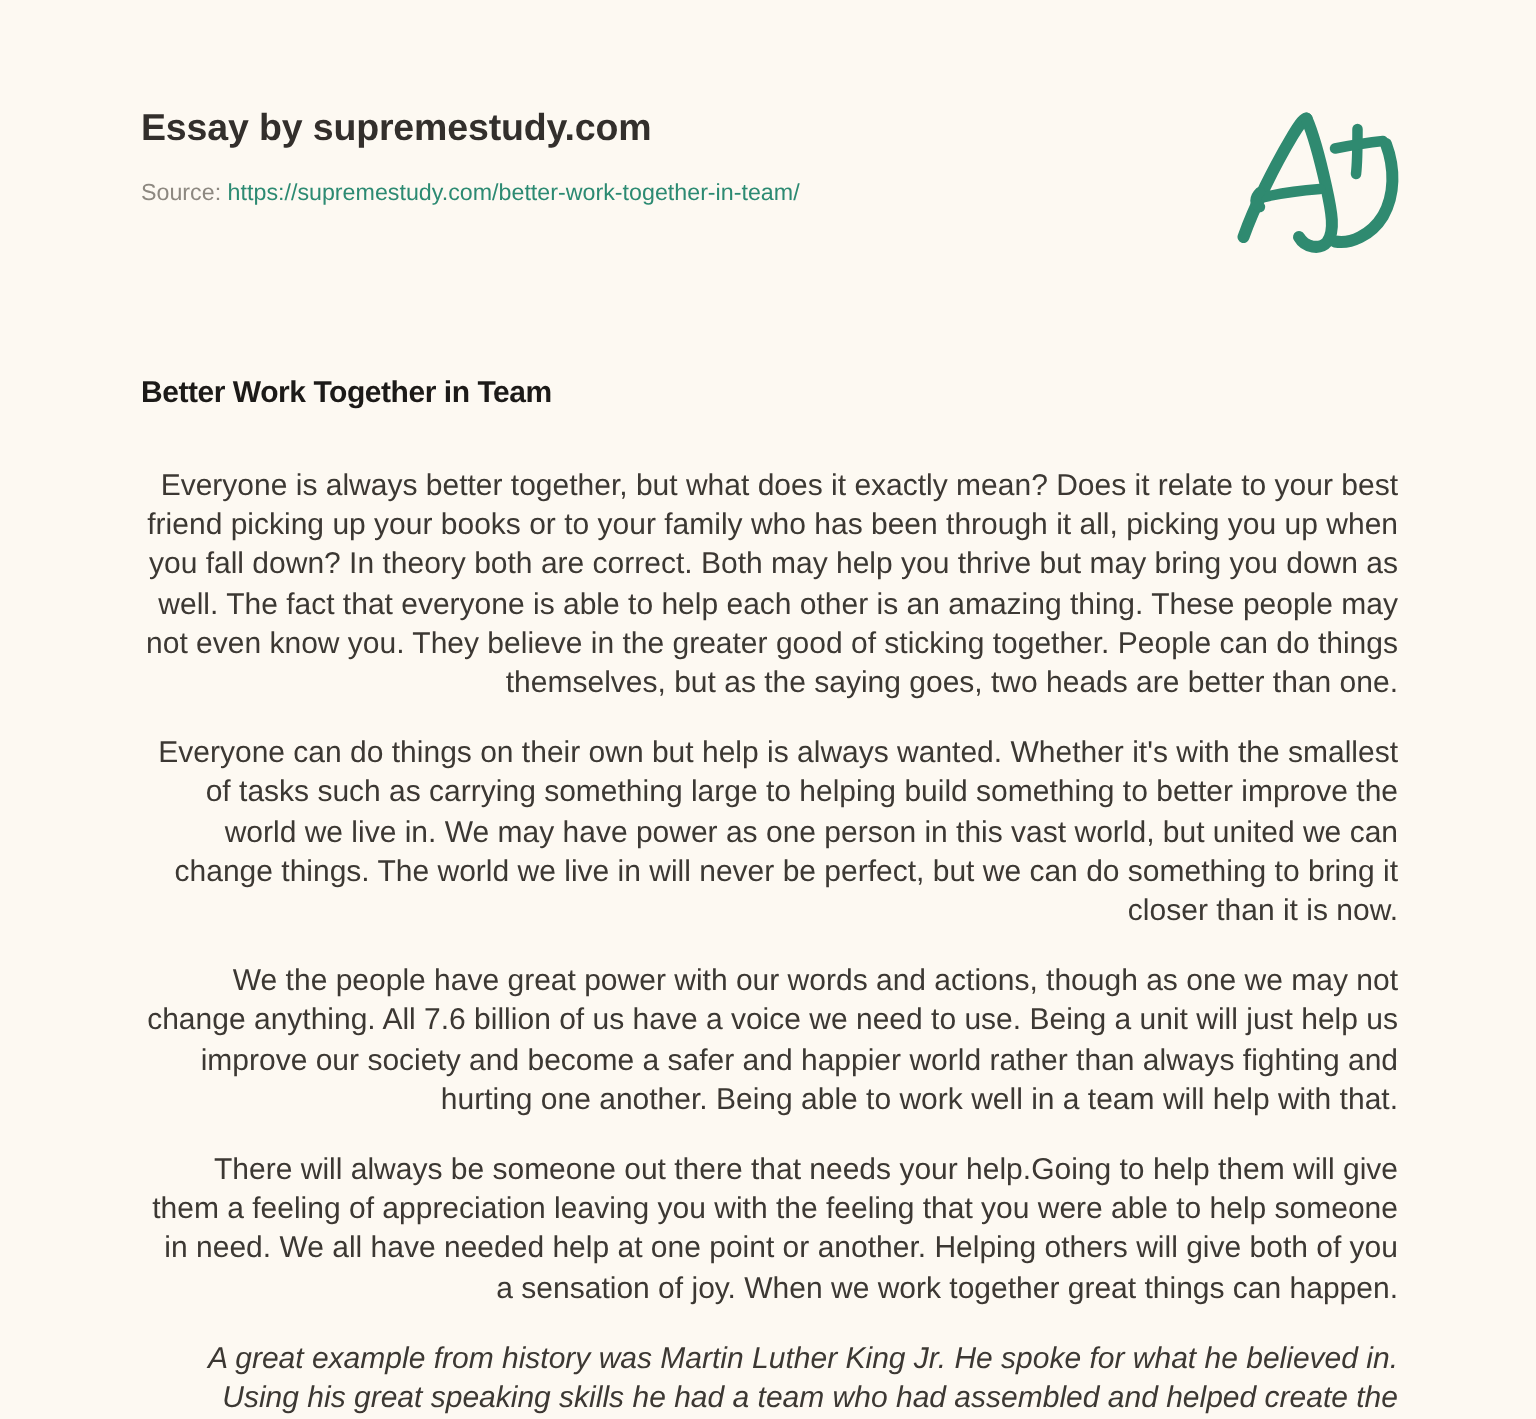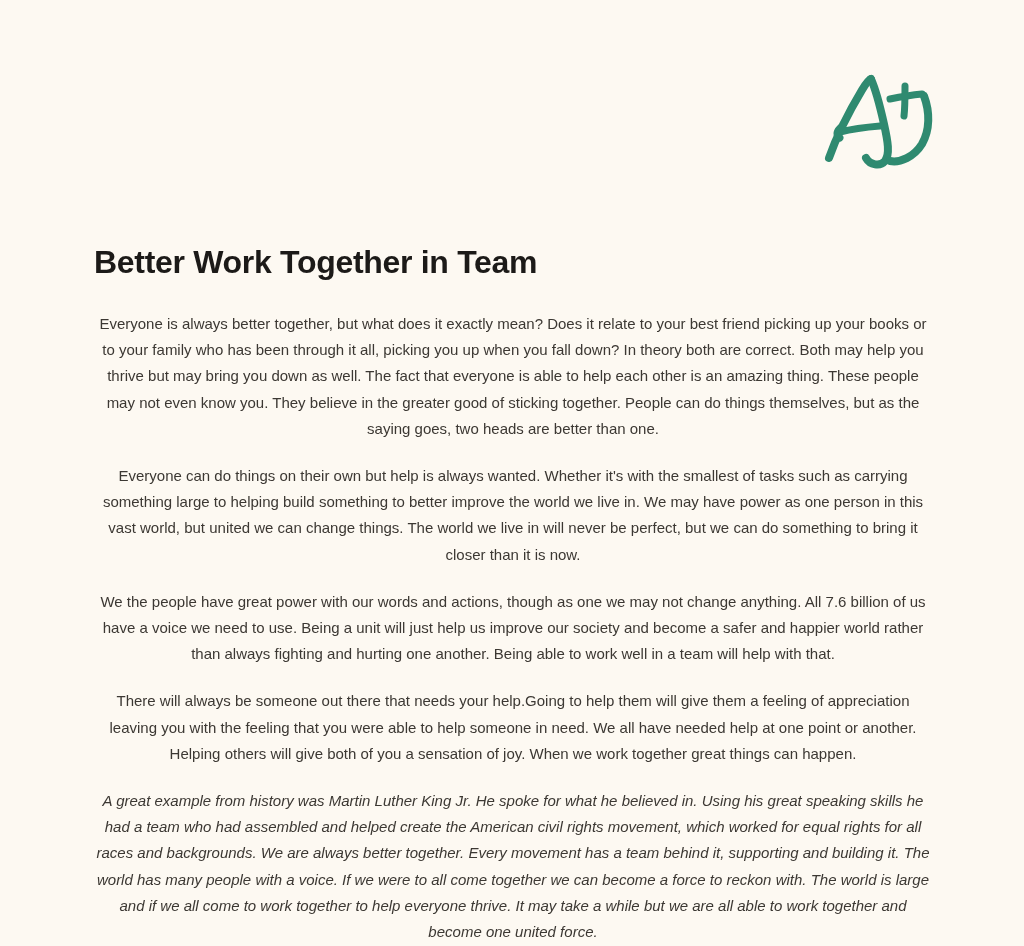--- a/index.html
+++ b/index.html
@@ -80,47 +80,54 @@
   
   .article {
     position: absolute;
     left: 94px;
     top: 245px;
     width: 838px;
   }
 
   .article-title {
     margin: 0;
-    font-size: 32px;
+    font-size: 20px;
     line-height: 34px;
     font-weight: bold;
     color: #1c1a18;
     letter-spacing: -0.3px;
   }
 
   .body-copy {
     margin-top: 32px;
   }
 
   .body-copy p {
     margin: 0 0 21px 0;
-    font-size: 15px;
+    font-size: 20px;
     line-height: 26.2px;
     color: #3c3833;
-    text-align: center;
+    text-align: right;
   }
   .body-copy p:last-child { margin-bottom: 0; font-style: italic; }
 </style>
 </head>
 <body>
 
 <div class="page">
 
   <div class="header">
 
+    <div class="brand-block">
+      <div class="brand-title">Essay by supremestudy.com</div>
+
+      <div class="source-line">
+        <span class="source-label">Source:</span><span>&nbsp;</span><a class="source-url" href="#">https://supremestudy.com/better-work-together-in-team/</a>
+      </div>
+    </div>
 
     <div class="logo">
       <svg viewBox="0 0 128 104" xmlns="http://www.w3.org/2000/svg" fill="none" stroke="#2f8a70" stroke-linecap="round" stroke-linejoin="round">
 
         <path d="M17 92 C24 72, 38 44, 50 24 C53 19, 56 14, 59 13" stroke-width="8"></path>
 
         <path d="M59 13 C63 22, 68 40, 72 58 C76 76, 78 88, 73 95
                  C68 101, 58 99, 54 92" stroke-width="8"></path>
 
         <path d="M28 66 C40 63, 56 61, 68 60" stroke-width="7"></path>

